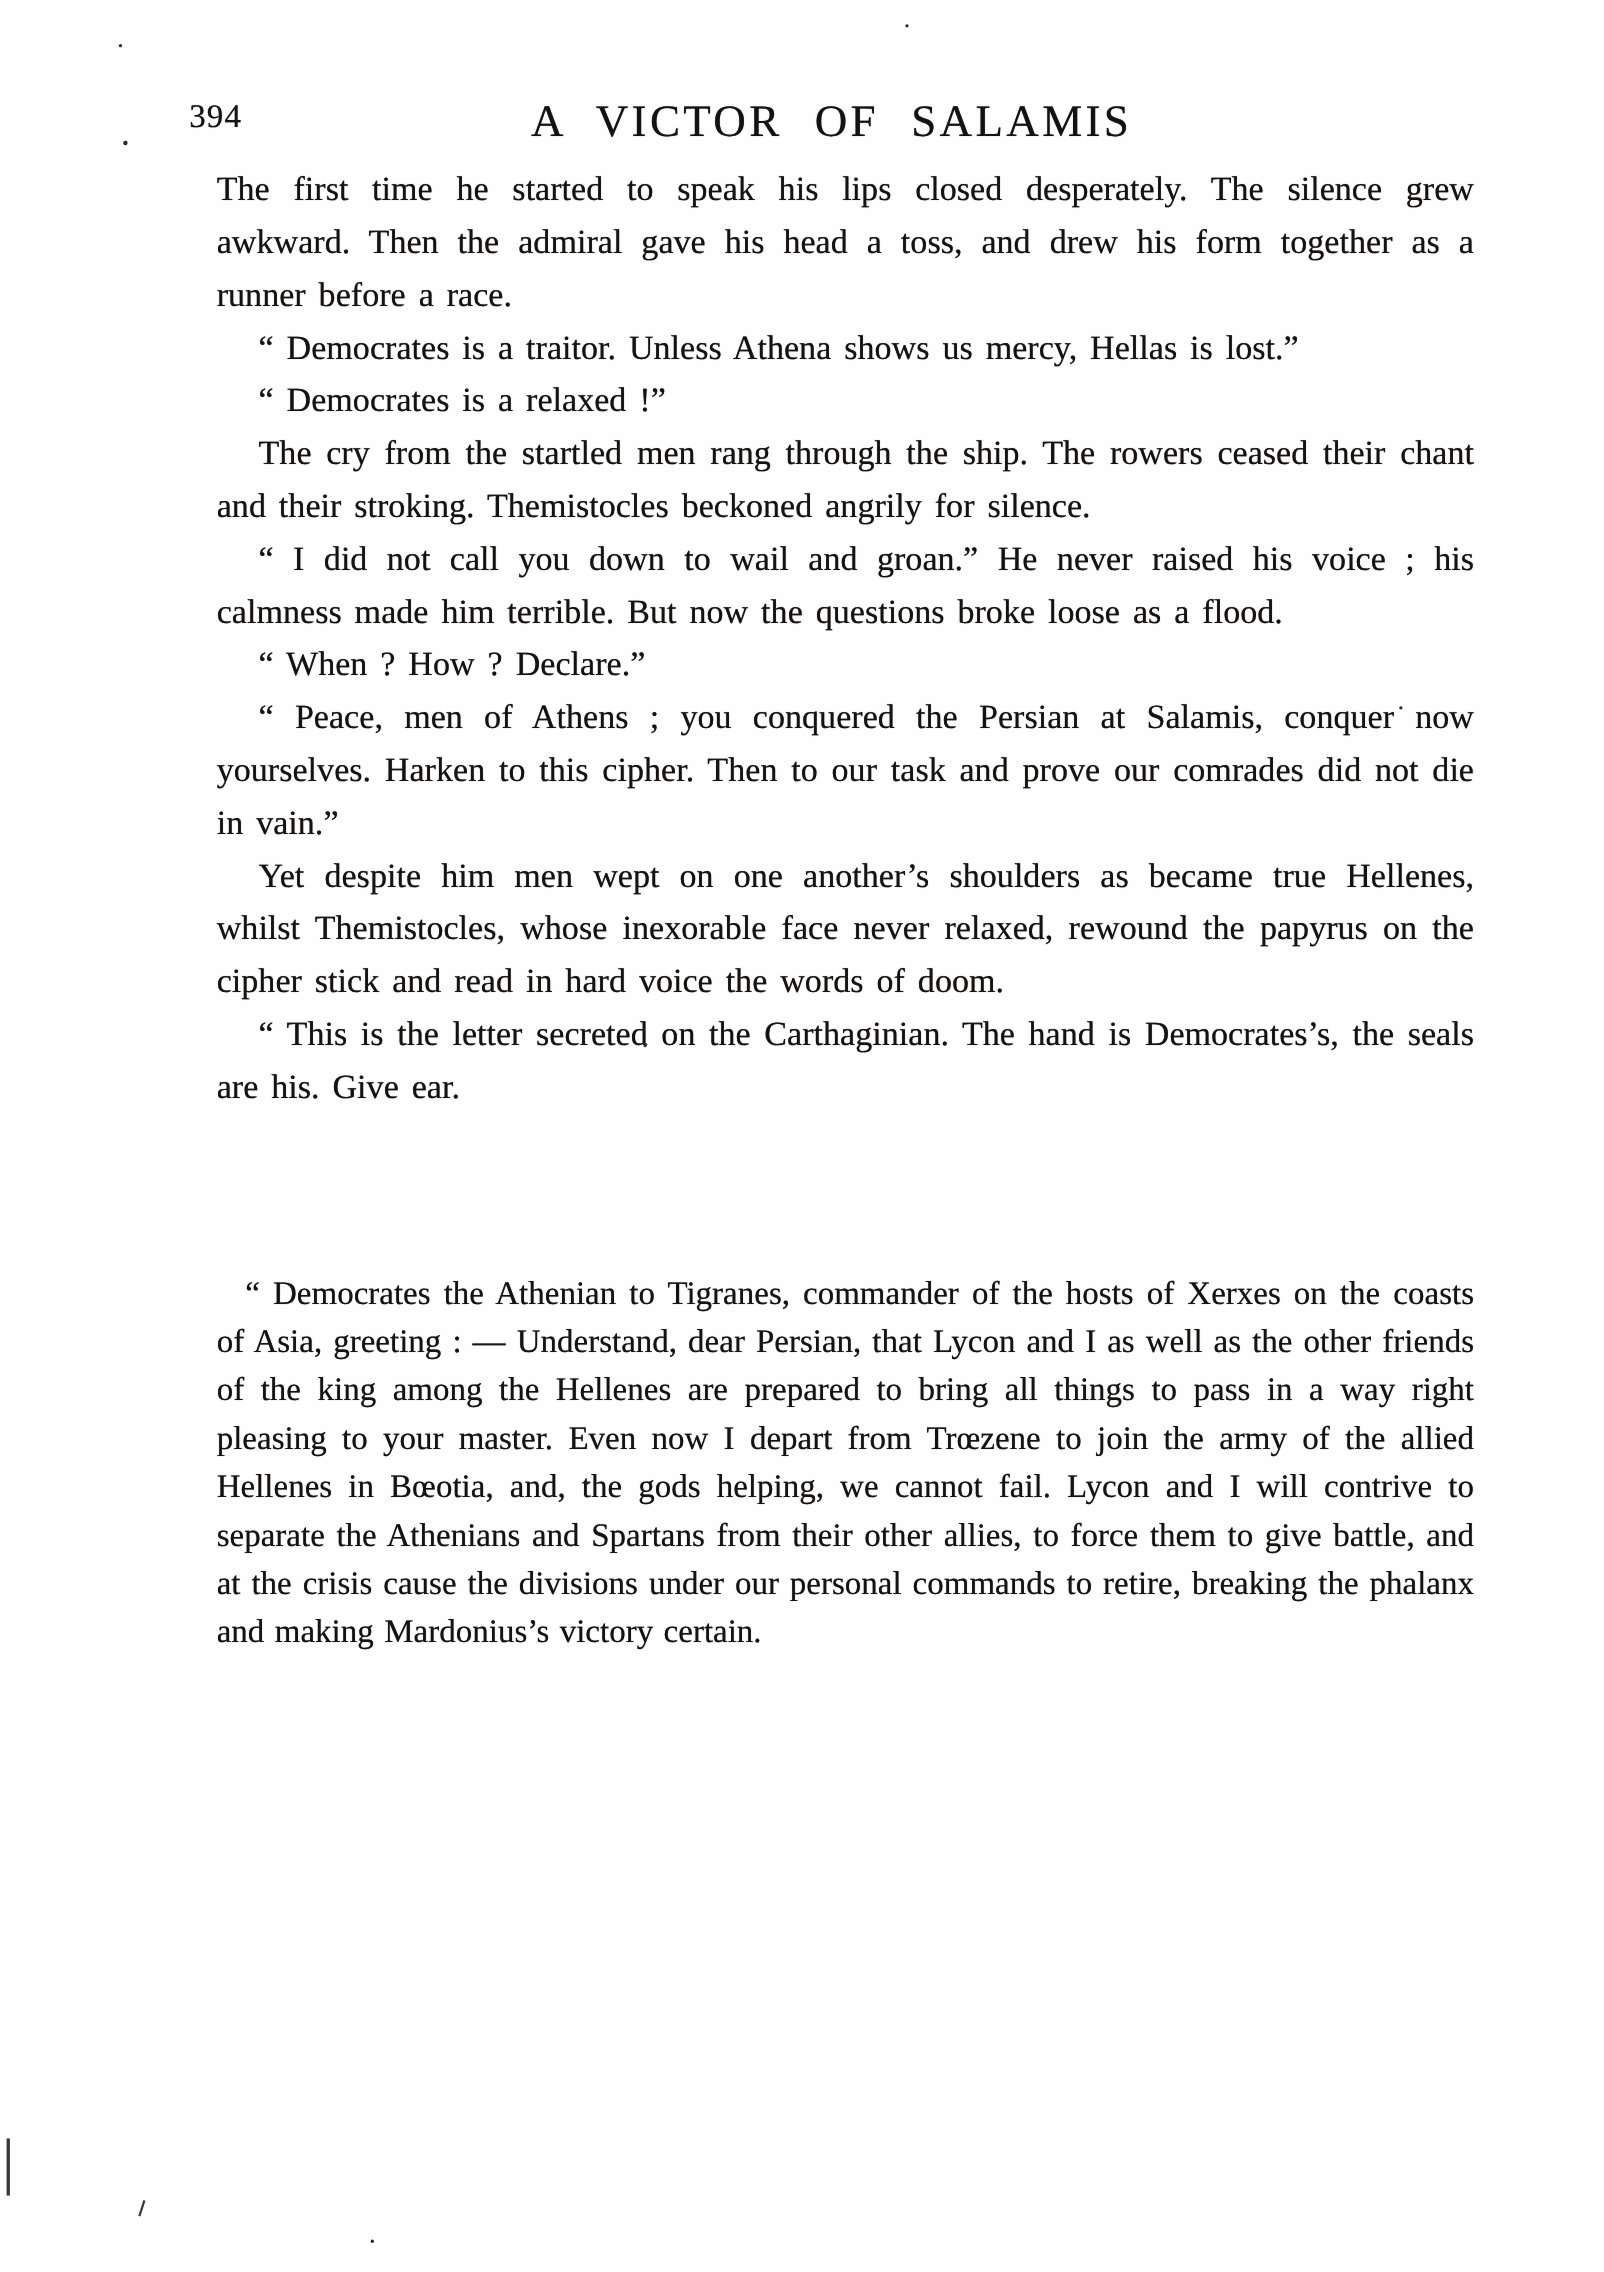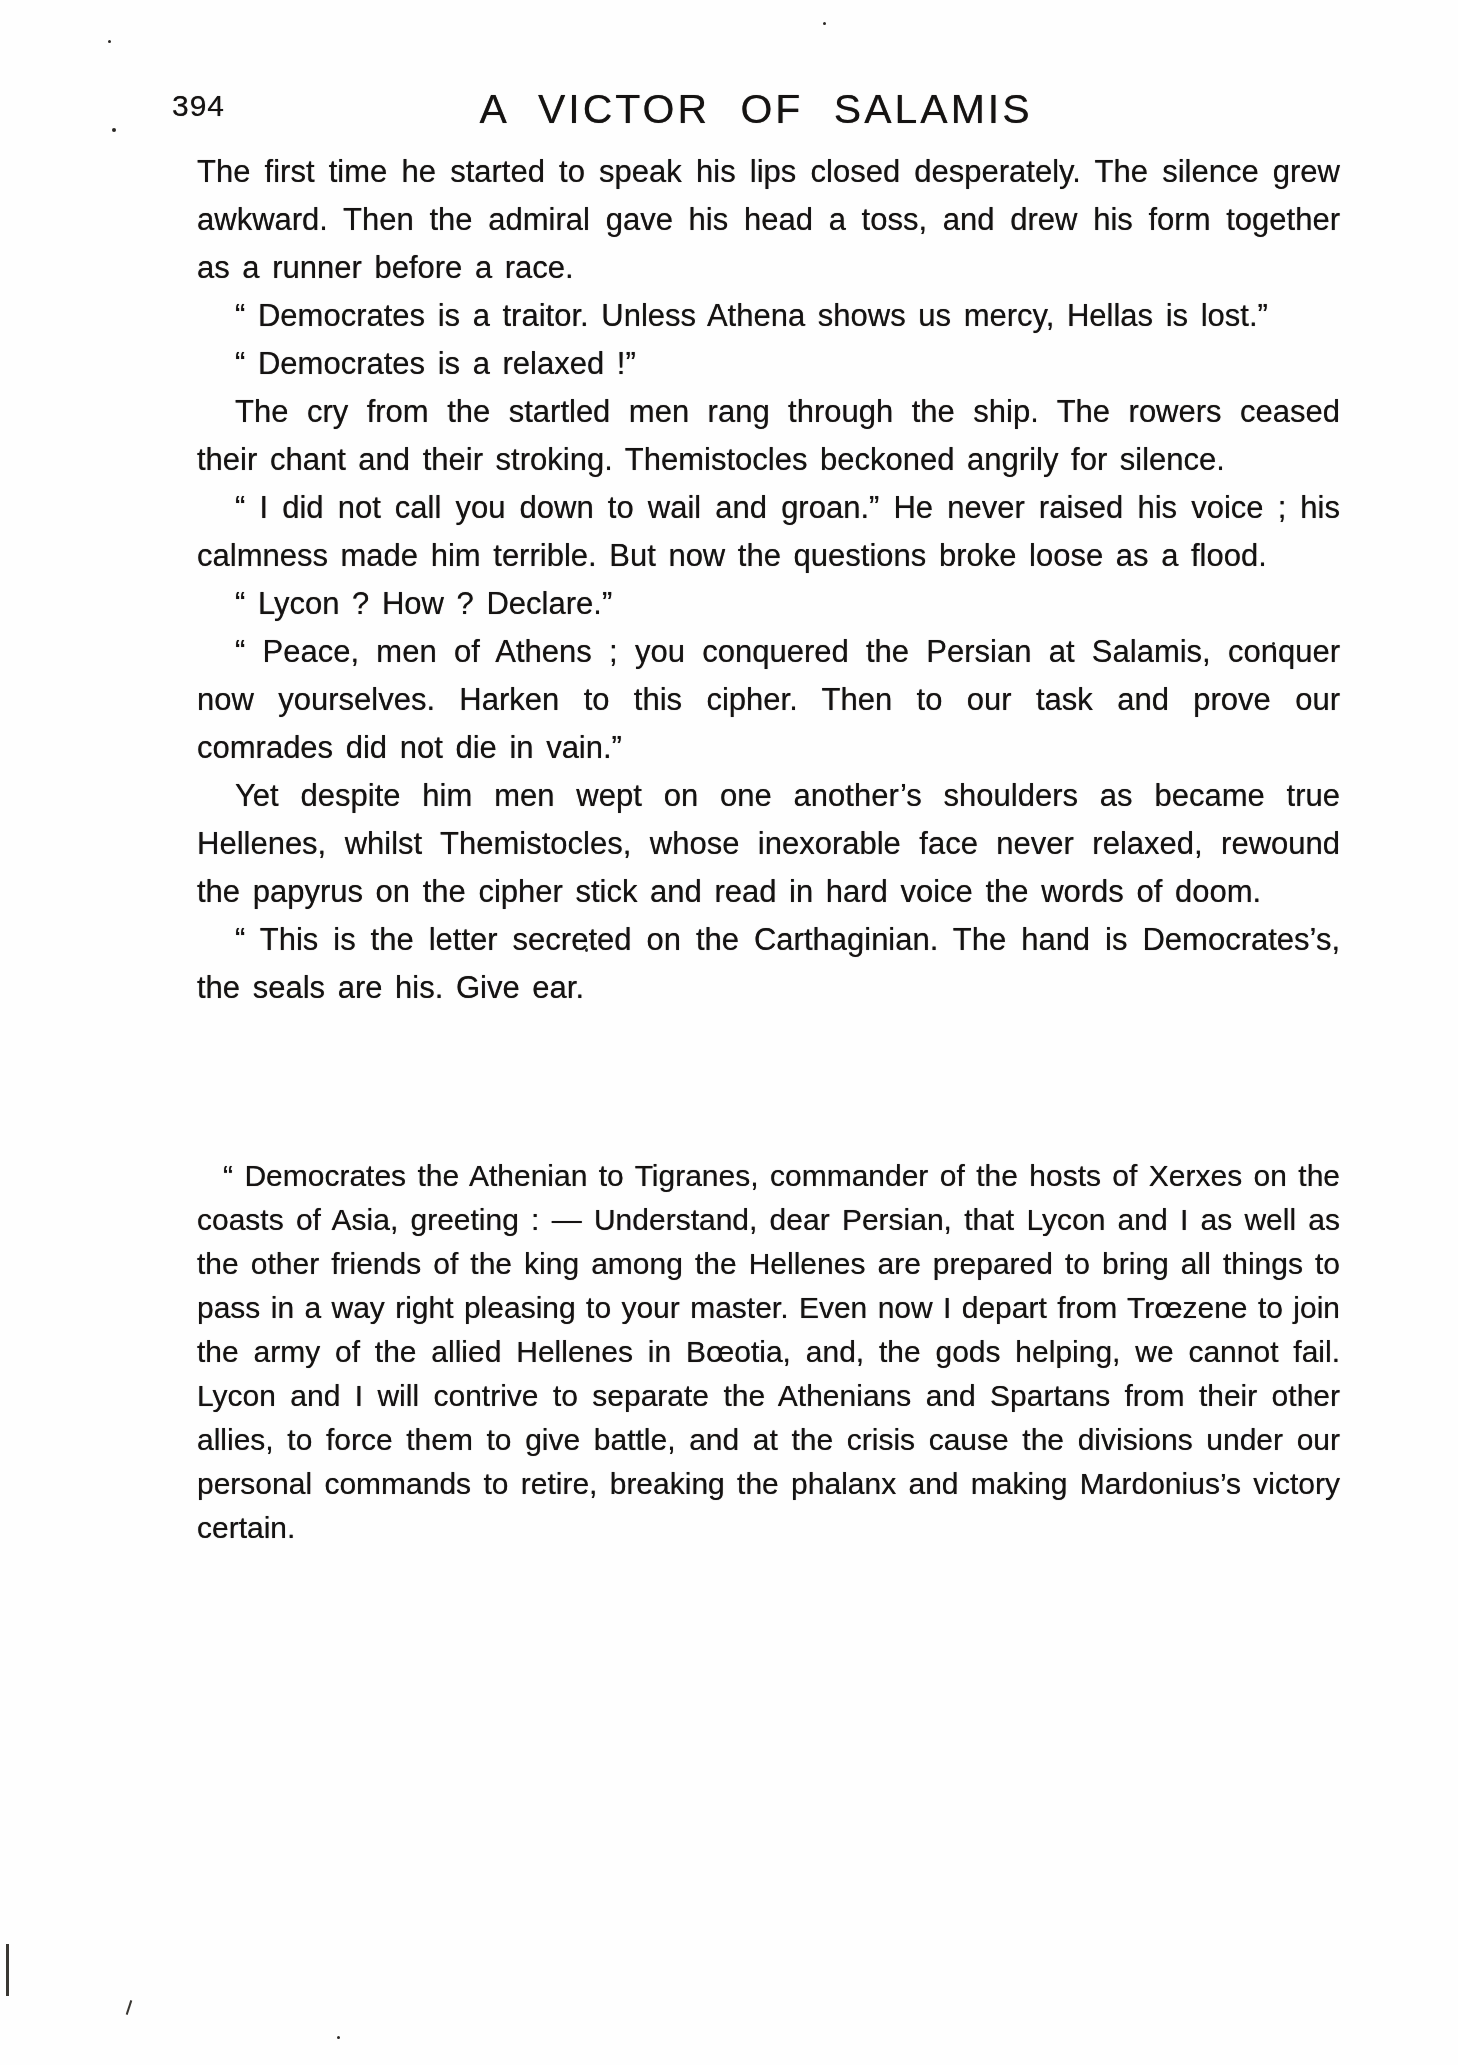--- a/index.html
+++ b/index.html
@@ -5,21 +5,21 @@
   html, body {
     margin: 0;
     padding: 0;
     background: #ffffff;
   }
   .page {
     position: relative;
     width: 1458px;
     height: 2065px;
     background: #fefefe;
-    font-family: Liberation Sans, sans-serif;
+    font-family: Liberation Serif, serif;
     color: #151312;
     overflow: hidden;
     text-shadow: 0 0 0.7px rgba(20,18,16,0.75);
   }
   .page-header {
     position: absolute;
     top: 86px;
     left: 172px;
     width: 1168px;
     height: 44px;
@@ -96,21 +96,21 @@
     <span class="page-number">394</span>
     <span class="running-title">A VICTOR OF SALAMIS</span>
   </header>
 
   <main class="text-block">
     <p class="no-indent">The first time he started to speak his lips closed desperately. The silence grew awkward. Then the admiral gave his head a toss, and drew his form together as a runner before a race.</p>
     <p>“ Democrates is a traitor. Unless Athena shows us mercy, Hellas is lost.”</p>
     <p>“ Democrates is a relaxed !”</p>
     <p>The cry from the startled men rang through the ship. The rowers ceased their chant and their stroking. Themistocles beckoned angrily for silence.</p>
     <p>“ I did not call you down to wail and groan.” He never raised his voice ; his calmness made him terrible. But now the questions broke loose as a flood.</p>
-    <p>“ Lycon ? How ? Declare.”</p>
+    <p>“ When ? How ? Declare.”</p>
     <p>“ Peace, men of Athens ; you conquered the Persian at Salamis, conquer now yourselves. Harken to this cipher. Then to our task and prove our comrades did not die in vain.”</p>
     <p>Yet despite him men wept on one another’s shoulders as became true Hellenes, whilst Themistocles, whose inexorable face never relaxed, rewound the papyrus on the cipher stick and read in hard voice the words of doom.</p>
     <p>“ This is the letter secreted on the Carthaginian. The hand is Democrates’s, the seals are his. Give ear.</p>
 
     <section class="letter">
       <p>“ Democrates the Athenian to Tigranes, commander of the hosts of Xerxes on the coasts of Asia, greeting : — Understand, dear Persian, that Lycon and I as well as the other friends of the king among the Hellenes are prepared to bring all things to pass in a way right pleasing to your master. Even now I depart from Trœzene to join the army of the allied Hellenes in Bœotia, and, the gods helping, we cannot fail. Lycon and I will contrive to separate the Athenians and Spartans from their other allies, to force them to give battle, and at the crisis cause the divisions under our personal commands to retire, breaking the phalanx and making Mardonius’s victory certain.</p>
     </section>
   </main>
 
   <div class="speck" style="left:108px; top:40px; width:3px; height:3px;"></div>

